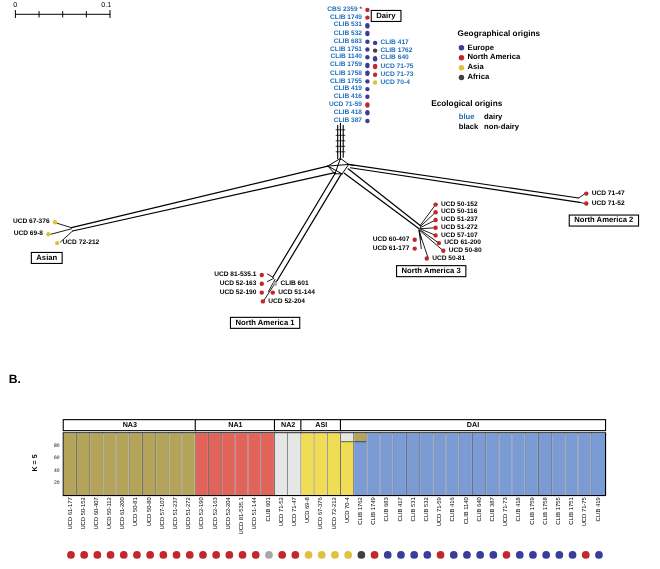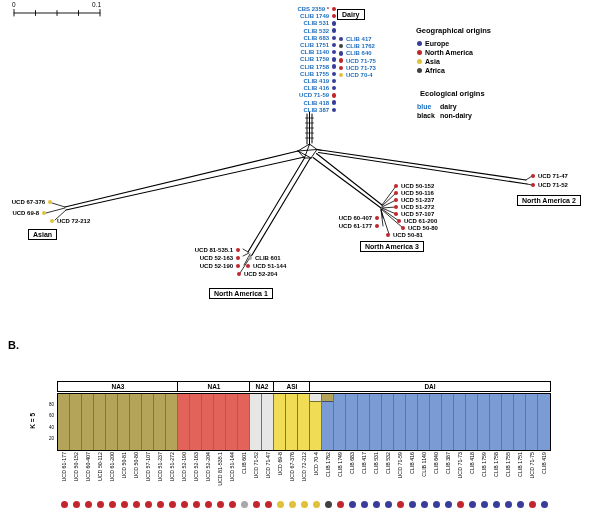--- a/index.html
+++ b/index.html
@@ -59,21 +59,21 @@
                M526,180 L532,176 M527,184 L532,185"></path>
     </g>
   </svg>
 
   <span class="scale-label" style="left:12px;top:1px">0</span>
   <span class="scale-label" style="left:92px;top:1px">0.1</span>
 
   <div class="popbox" style="left:337px;top:9px">Dairy</div>
 
   <div class="legend-title" style="left:416px;top:26px">Geographical origins</div>
-  <div class="legend-title" style="left:420px;top:89px">Ecological origins</div>
+  <div class="legend-title" style="left:392px;top:89px">Ecological origins</div>
 <div class="row" style="left: 246px; top: 6px; width: 90px;">
       <span class="strain" style="color: rgb(30, 111, 191); flex: 1 1 0%; text-align: right;">CBS 2359<span class="mark"> *</span></span>
       <span class="dot" style="background: rgb(193, 39, 45);"></span>
     </div>
     <div class="row" style="left: 246px; top: 13.2px; width: 90px;">
       <span class="strain" style="color: rgb(30, 111, 191); flex: 1 1 0%; text-align: right;">CLIB 1749</span>
       <span class="dot" style="background: rgb(193, 39, 45);"></span>
     </div>
     <div class="row" style="left: 246px; top: 20.4px; width: 90px;">
       <span class="strain" style="color: rgb(30, 111, 191); flex: 1 1 0%; text-align: right;">CLIB 531</span>

